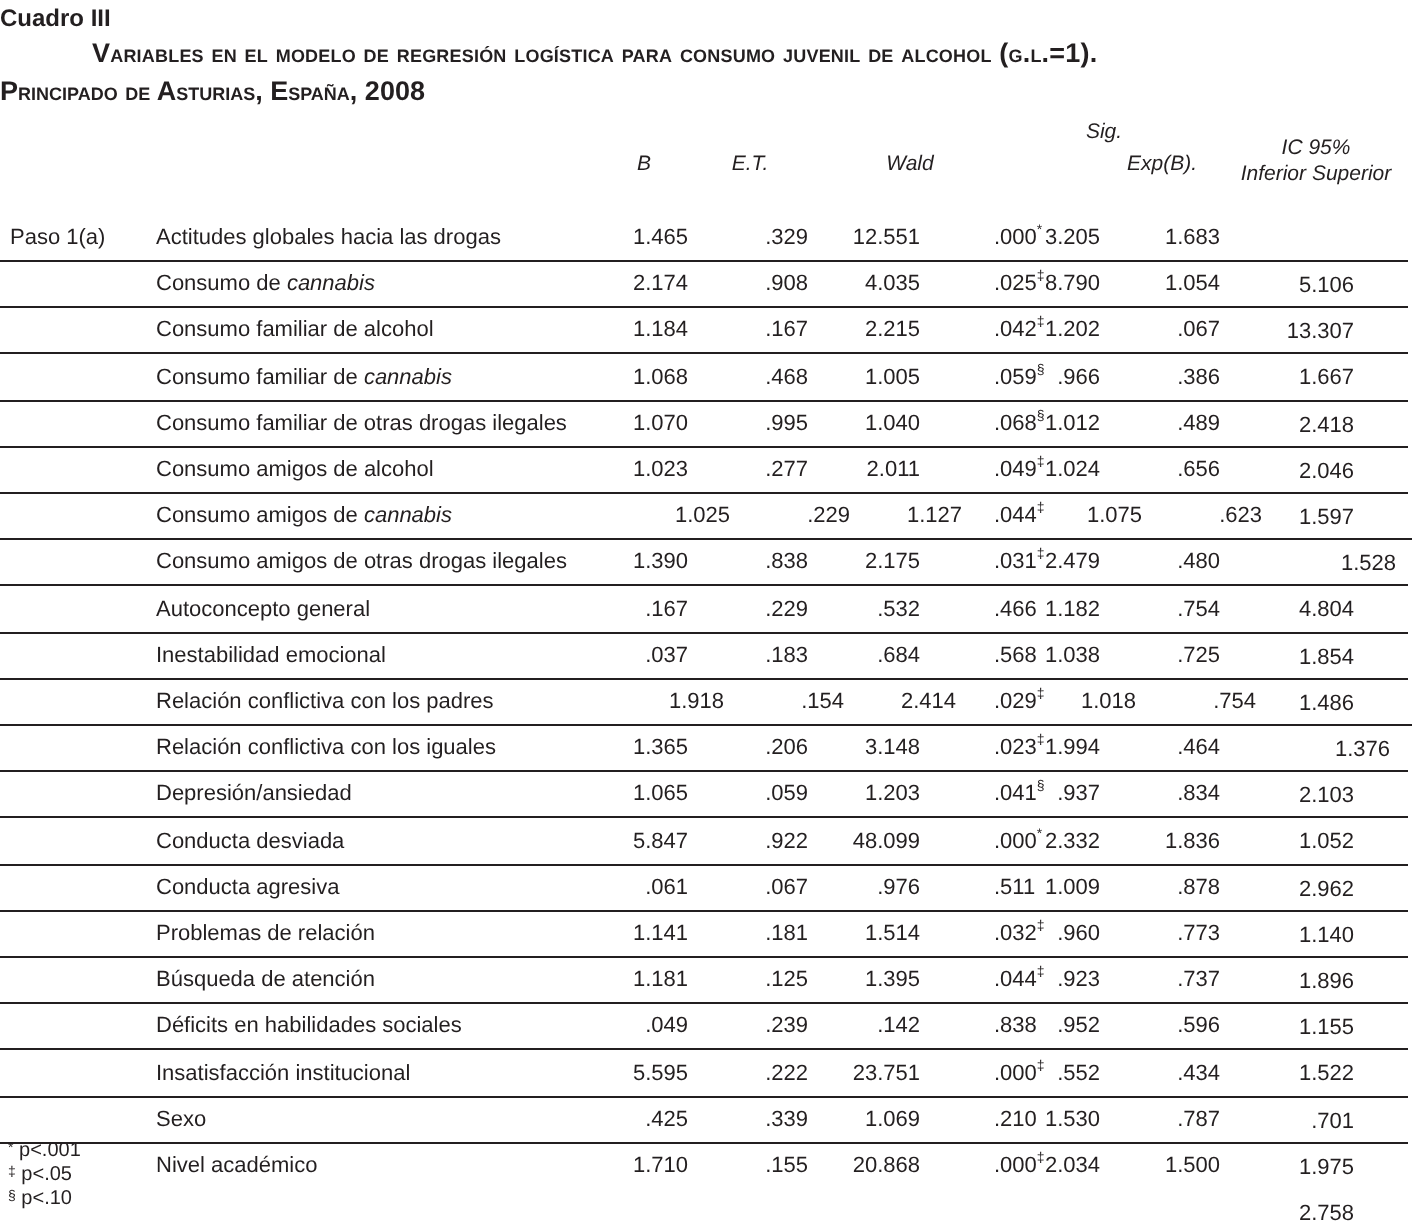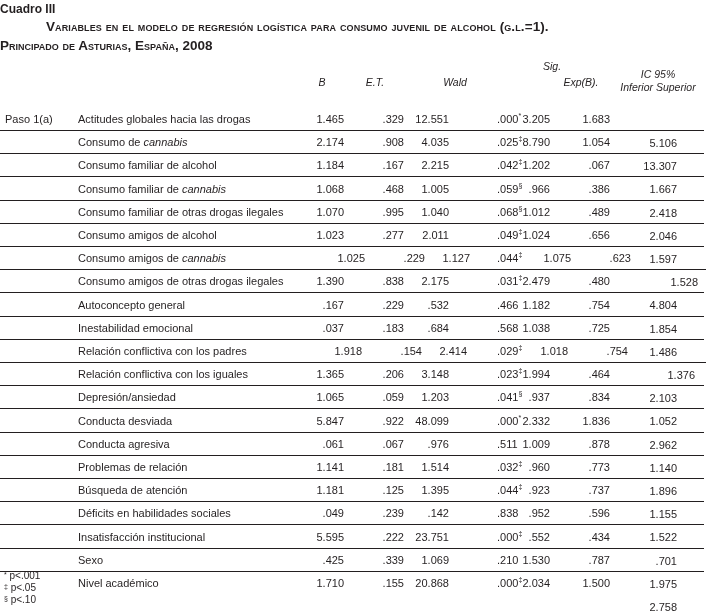--- a/index.html
+++ b/index.html
@@ -46,21 +46,21 @@
     .cell {
       position: absolute;
       top: 0;
       white-space: nowrap;
     }
     .paso { left: 5px; }
     .var { left: 78px; }
     .num { text-align: right; }
     .c-b   { right: 360px; }
     .c-et  { right: 300px; }
-    .c-wald{ right: 255px; text-align: right; }
+    .c-wald{ right: 244px; text-align: right; }
     .c-sig { left: 497px; text-align: left; }
     .c-exp { right: 154px; }
     .c-inf { right: 94px; }
     .c-sup { right: 27px; margin-top: 24px; }
     sup.mark {
       font-size: 7px;
       vertical-align: top;
       line-height: 16px;
     }
     .it { font-style: italic; }

